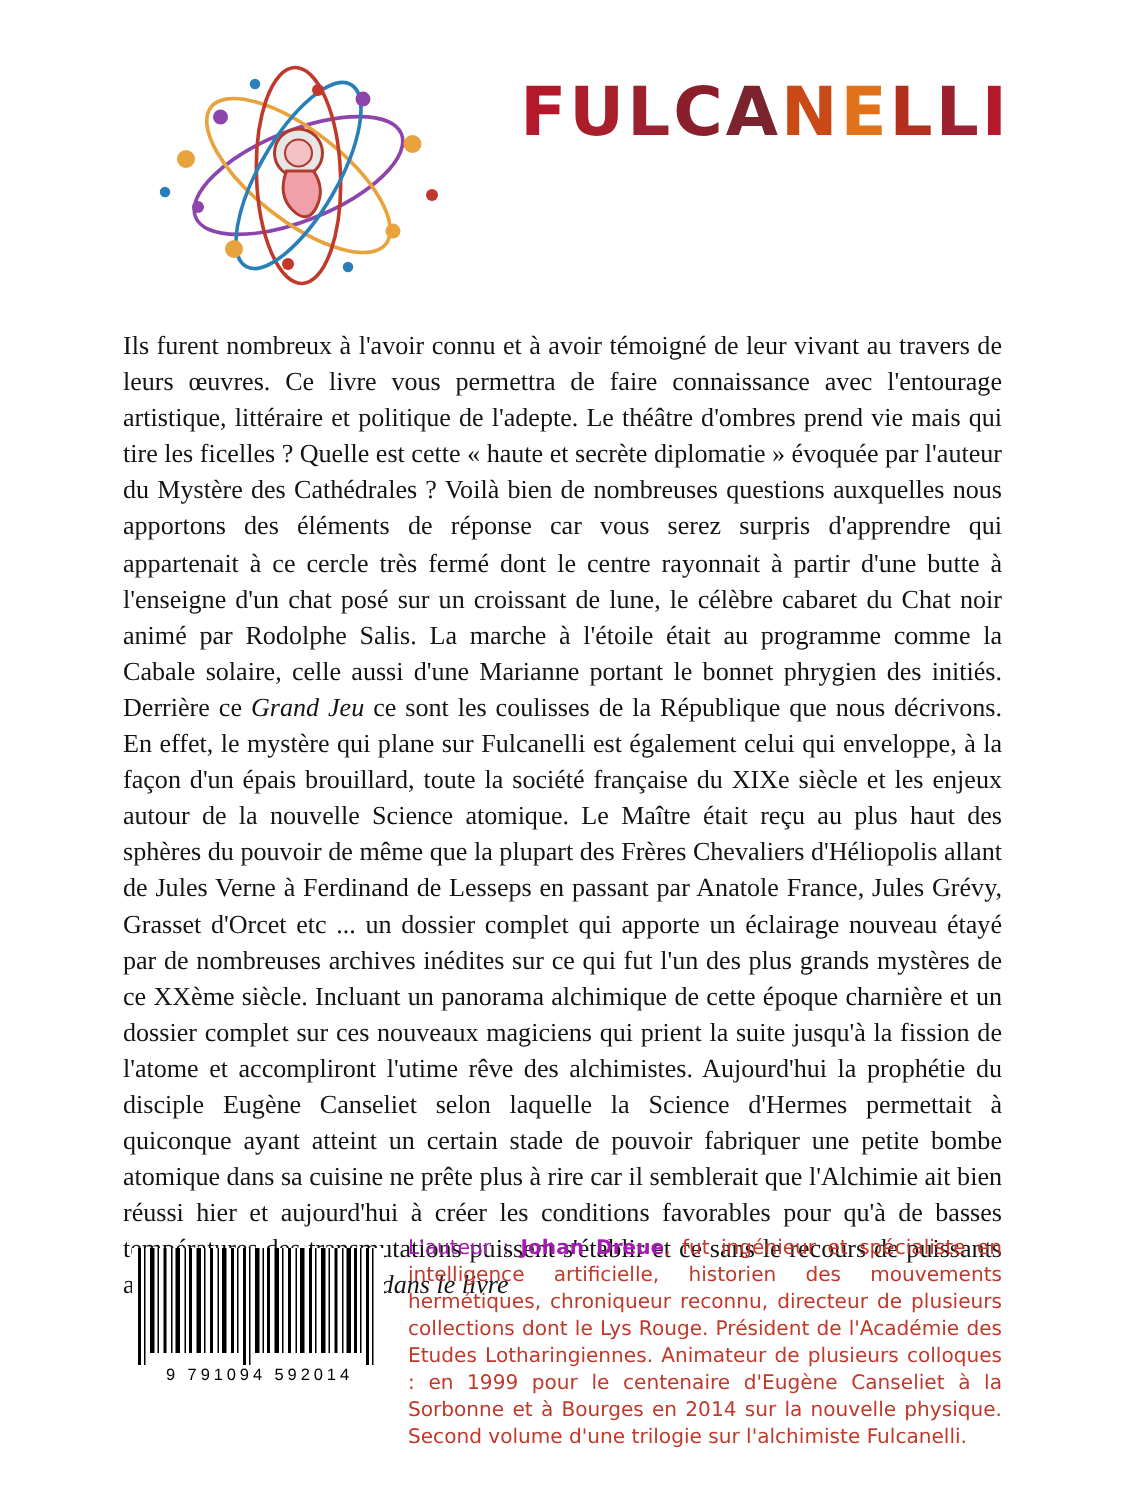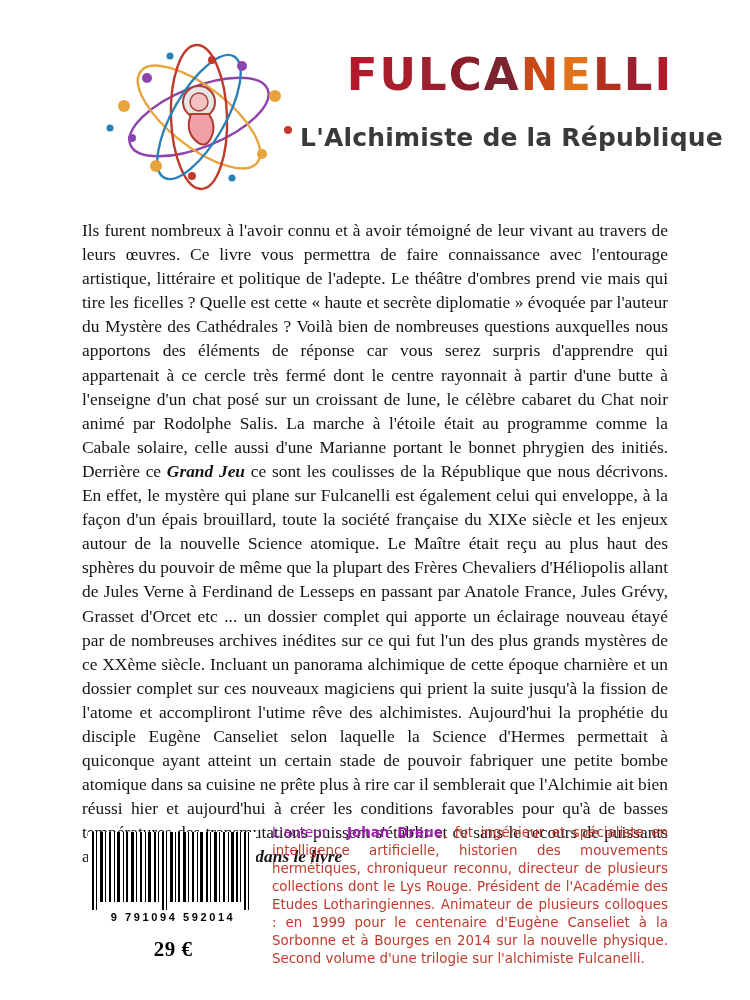--- a/index.html
+++ b/index.html
@@ -72,37 +72,36 @@
     top: 218px;
     width: 586px;
     font-size: 17.4px;
     line-height: 1.385;
     text-align: justify;
     text-justify: inter-word;
     color: #141414;
     hyphens: manual;
   }
   .blurb b { font-weight: normal; }
-  .blurb i { font-style: italic; font-weight: bold; }
+  .blurb i { font-style: italic; }
 
   
   .bottom {
     position: absolute;
     left: 0;
     top: 818px;
     width: 750px;
     height: 182px;
   }
 
   .barcode-area {
     position: absolute;
     left: 88px;
     top: 14px;
     width: 170px;
-    font-weight: bold;
   }
 
   .barcode {
     width: 168px;
     height: 78px;
     display: block;
   }
 
   .isbn-digits {
     font-family: "Liberation Sans", sans-serif;
@@ -174,21 +173,20 @@
         <g fill="#2980b9">
           <circle cx="78" cy="14" r="3.5"></circle>
           <circle cx="18" cy="86" r="3.5"></circle>
           <circle cx="140" cy="136" r="3.5"></circle>
         </g>
       </svg>
     </div>
 
     <div class="title-block">
       <h1 class="book-title"><span style="color: rgb(179, 24, 43);">F</span><span style="color: rgb(168, 30, 43);">U</span><span style="color: rgb(156, 33, 48);">L</span><span style="color: rgb(138, 31, 43);">C</span><span style="color: rgb(124, 35, 48);">A</span><span style="color: rgb(201, 74, 23);">N</span><span style="color: rgb(224, 114, 28);">E</span><span style="color: rgb(179, 48, 31);">L</span><span style="color: rgb(156, 33, 48);">L</span><span style="color: rgb(179, 24, 43);">I</span></h1>
-      <h2 class="book-subtitle">L'Alchimiste de la République</h2>
     </div>
   </div>
 
   <div class="blurb"><span>Ils furent nombreux à l'avoir connu et à avoir témoigné de leur vivant au travers de leurs œuvres. Ce livre vous permettra de faire connaissance avec l'entourage artistique, littéraire et politique de l'adepte. Le théâtre d'ombres prend vie mais qui tire les ficelles ?  Quelle est cette « haute et secrète diplomatie » évoquée par l'auteur du </span><b>Mystère des Cathédrales</b><span> ? Voilà bien de nombreuses questions auxquelles nous apportons des éléments de réponse car vous serez surpris d'apprendre qui appartenait à ce cercle très fermé dont le centre rayonnait à partir d'une butte à l'enseigne d'un chat posé sur un croissant de lune, le célèbre cabaret du Chat noir animé par Rodolphe Salis. La marche à l'étoile était au programme comme la Cabale solaire, celle aussi d'une Marianne portant le bonnet phrygien des initiés. Derrière ce </span><i>Grand Jeu</i><span> ce sont les coulisses de la République que nous décrivons. En effet, le mystère qui plane sur </span><b>Fulcanelli</b><span> est également celui qui enveloppe, à la façon d'un épais brouillard, toute la société française du XIXe siècle et les enjeux autour de la nouvelle Science atomique. Le Maître était reçu au plus haut des sphères du pouvoir de même que la plupart des Frères Chevaliers d'Héliopolis allant de Jules Verne à Ferdinand de Lesseps en passant par Anatole France, Jules Grévy, Grasset d'Orcet etc ... un dossier complet qui apporte un éclairage nouveau étayé par  de nombreuses archives inédites sur ce qui fut l'un des plus grands mystères de ce XXème siècle. Incluant un panorama alchimique de cette époque charnière et un dossier complet sur ces nouveaux magiciens qui prient la suite jusqu'à la fission de l'atome et accompliront l'utime rêve des alchimistes. Aujourd'hui la prophétie du disciple Eugène Canseliet selon laquelle la Science d'Hermes permettait à quiconque ayant atteint un certain stade de pouvoir fabriquer une petite bombe atomique dans sa cuisine ne prête plus à rire car il semblerait que l'Alchimie ait bien réussi hier et aujourd'hui à créer les conditions favorables pour qu'à de basses températures des transmutations puissent s'établir et ce sans le recours de puissants accélérateurs ... </span><i>à suivre dans le livre</i></div>
 
   <div class="bottom">
 
     <div class="barcode-area">
       <svg class="barcode" viewBox="0 0 168 78" preserveAspectRatio="none" xmlns="http://www.w3.org/2000/svg">
         <rect x="0" y="0" width="168" height="78" fill="#ffffff"></rect>
@@ -226,19 +224,18 @@
           <rect x="135" y="0" width="2" height="70"></rect>
           <rect x="140" y="0" width="1" height="70"></rect>
           <rect x="143" y="0" width="3" height="70"></rect>
           <rect x="148" y="0" width="2" height="70"></rect>
           <rect x="152" y="0" width="1" height="70"></rect>
           <rect x="156" y="0" width="2" height="78"></rect>
           <rect x="160" y="0" width="1" height="78"></rect>
         </g>
       </svg>
       <div class="isbn-digits">9 791094 592014</div>
-      <div class="price">29 €</div>
     </div>
 
     <div class="author-box"><span class="label">L'auteur : </span><span class="name">Johan Dreue</span><span>, fut ingénieur et spécialiste en intelligence artificielle, historien des mouvements hermétiques, chroniqueur reconnu, directeur de plusieurs collections dont le Lys Rouge. Président de l'Académie des Etudes Lotharingiennes. Animateur de plusieurs colloques : en 1999 pour le centenaire d'Eugène Canseliet à la Sorbonne et à Bourges en 2014 sur la nouvelle physique. Second volume d'une trilogie sur l'alchimiste Fulcanelli.</span></div>
 
   </div>
 </div>
 
 </body></html>

